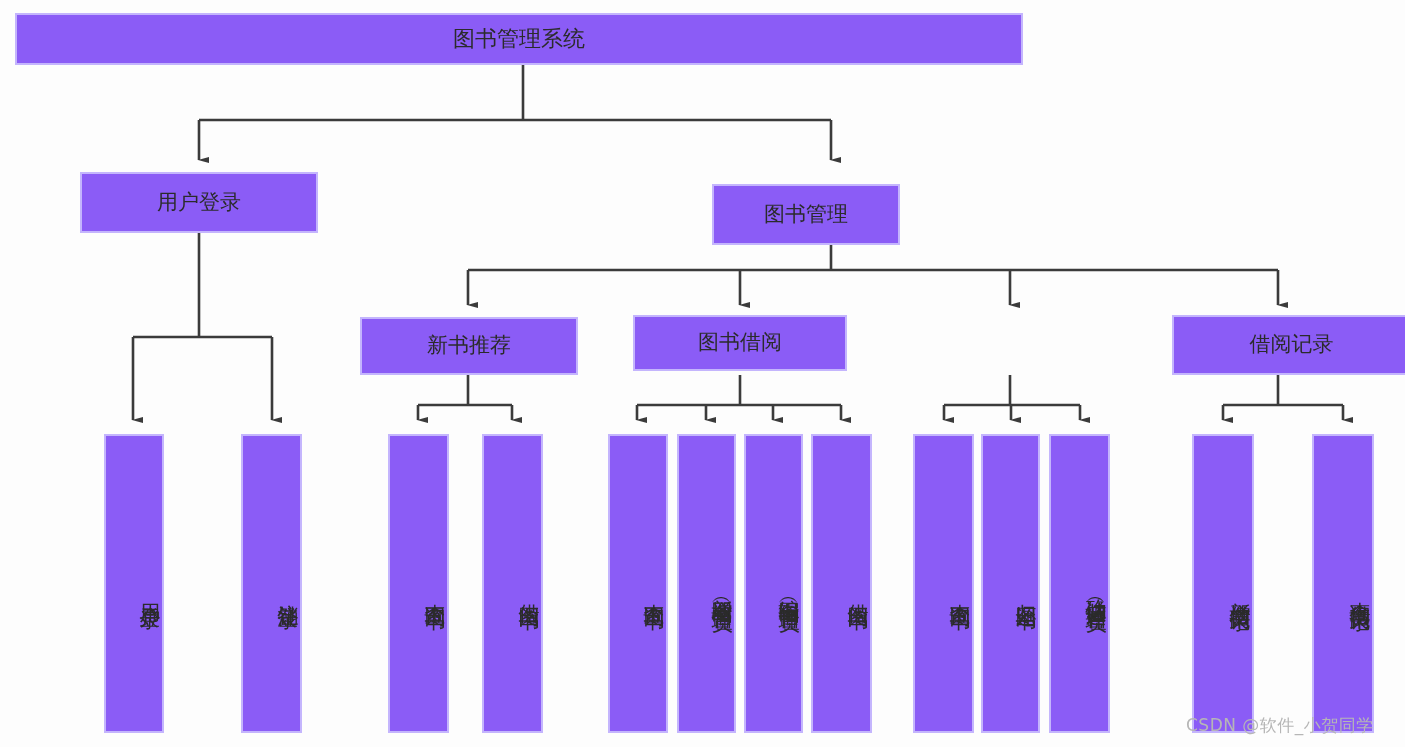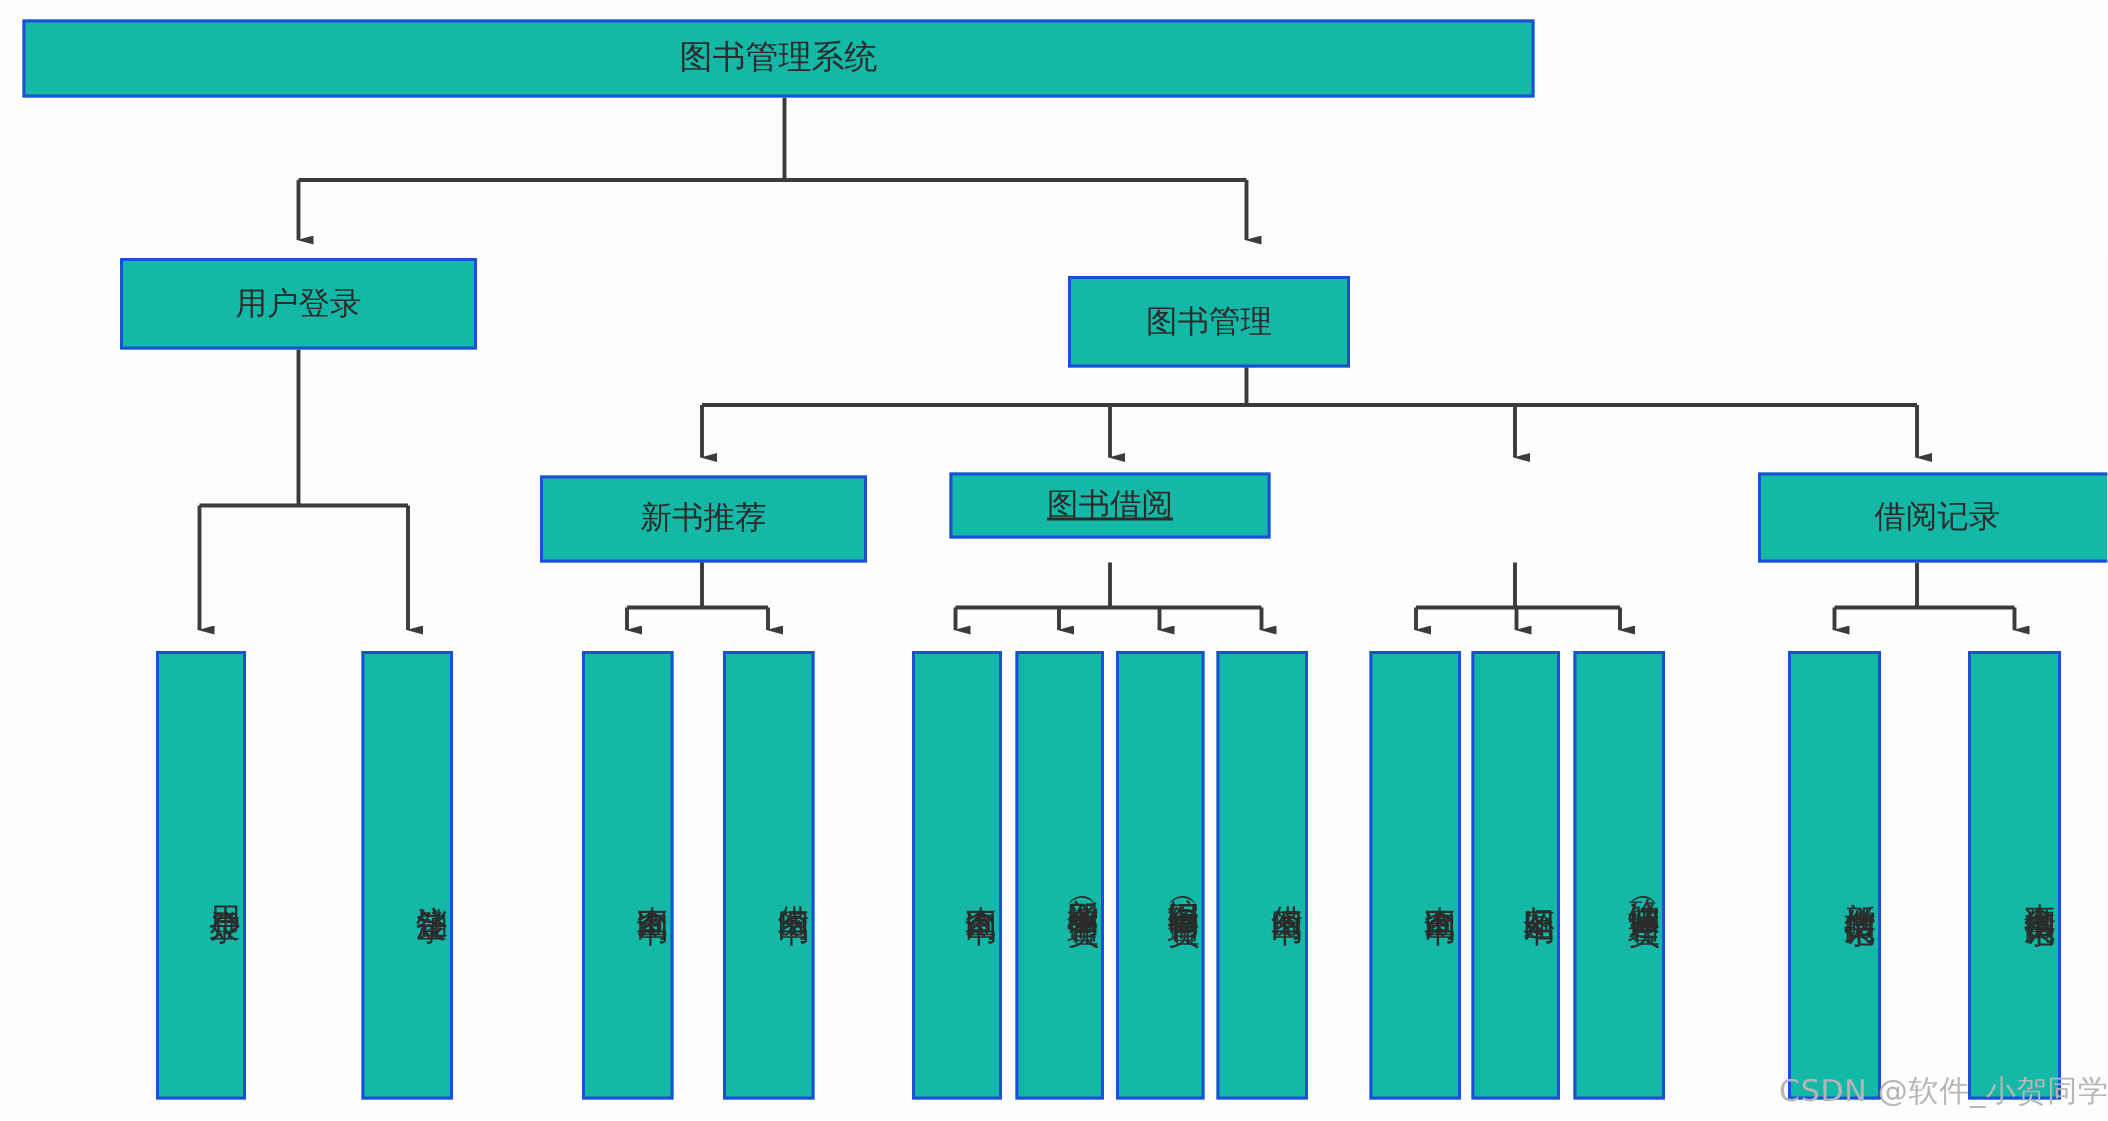--- a/index.html
+++ b/index.html
@@ -22,22 +22,22 @@
     position: absolute;
     left: 0;
     top: 0;
     width: 1405px;
     height: 747px;
     pointer-events: none;
   }
   .node {
     position: absolute;
     box-sizing: border-box;
-    background: #14b8a6;
-    border: 2px solid #1d4ed8;
+    background: #8b5cf6;
+    border: 2px solid #c4b5fd;
     display: flex;
     align-items: center;
     justify-content: center;
     color: #2b2b2b;
     line-height: 1.22;
     text-align: center;
   }
   .node.h {            
     font-size: 21px;
   }
@@ -55,21 +55,21 @@
   }
   .node.v .vtxt {
     writing-mode: vertical-rl;
     text-orientation: upright;
     white-space: nowrap;
   }
   .watermark {
     position: absolute;
     left: 1186px;
     top: 714px;
-    font-size: 20px;
+    font-size: 17px;
     color: #b6b6b6;
     letter-spacing: 0.5px;
     white-space: nowrap;
   }
 </style>
 </head>
 <body>
 
 <div id="canvas">
 
@@ -132,21 +132,21 @@
   <div class="node h" style="left:80px; top:172px; width:238px; height:61px;">
     <span>用户登录</span>
   </div>
   <div class="node h" style="left:712px; top:184px; width:188px; height:61px;">
     <span>图书管理</span>
   </div>
 
   <div class="node h" style="left:360px; top:317px; width:218px; height:58px;">
     <span>新书推荐</span>
   </div>
-  <div class="node h" style="left:633px; top:315px; width:214px; height:44px;text-decoration:underline;">
+  <div class="node h" style="left:633px; top:315px; width:214px; height:56px;">
     <span>图书借阅</span>
   </div>
   <div class="node h" style="left:1172px; top:315px; width:239px; height:60px;">
     <span>借阅记录</span>
   </div>
 
   <div class="node v" style="left:104px; top:434px; width:60px; height:299px;">
     <span class="vtxt">用户登录</span>
   </div>
   <div class="node v" style="left:241px; top:434px; width:61px; height:299px;">

